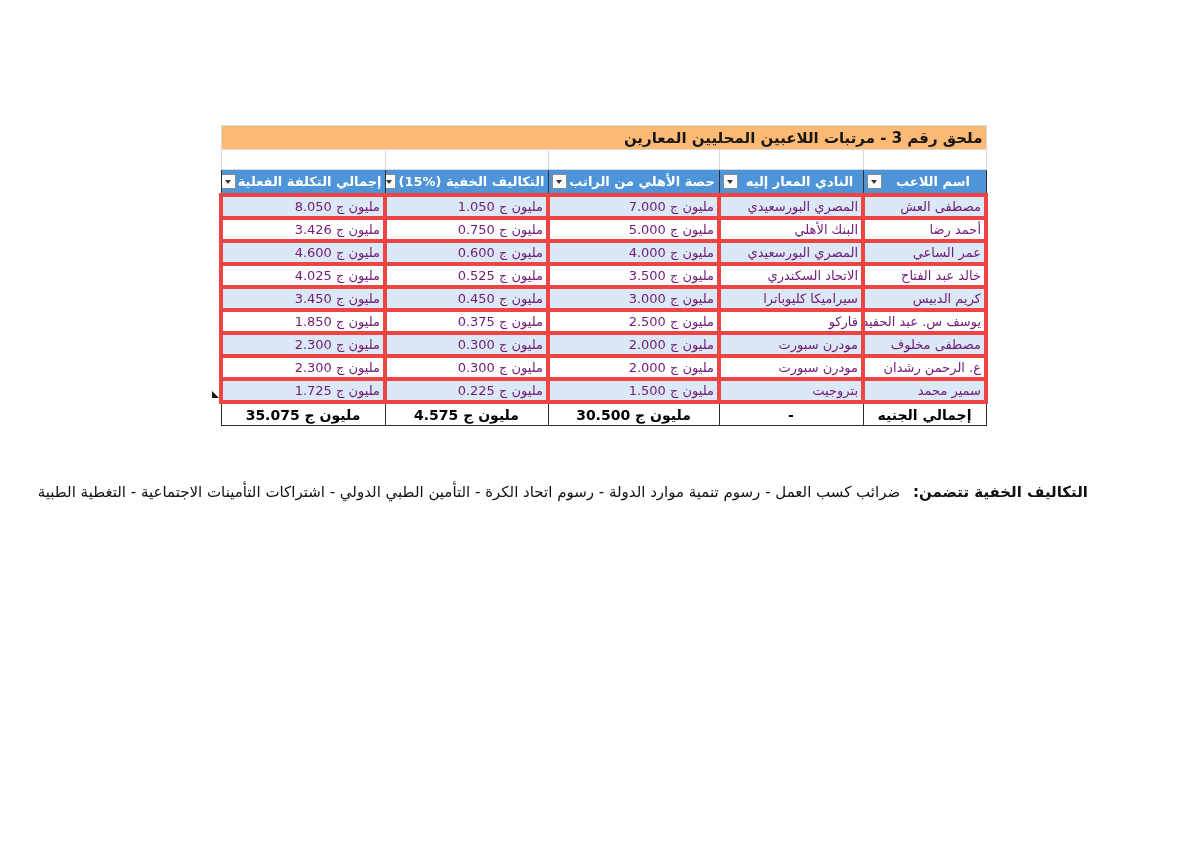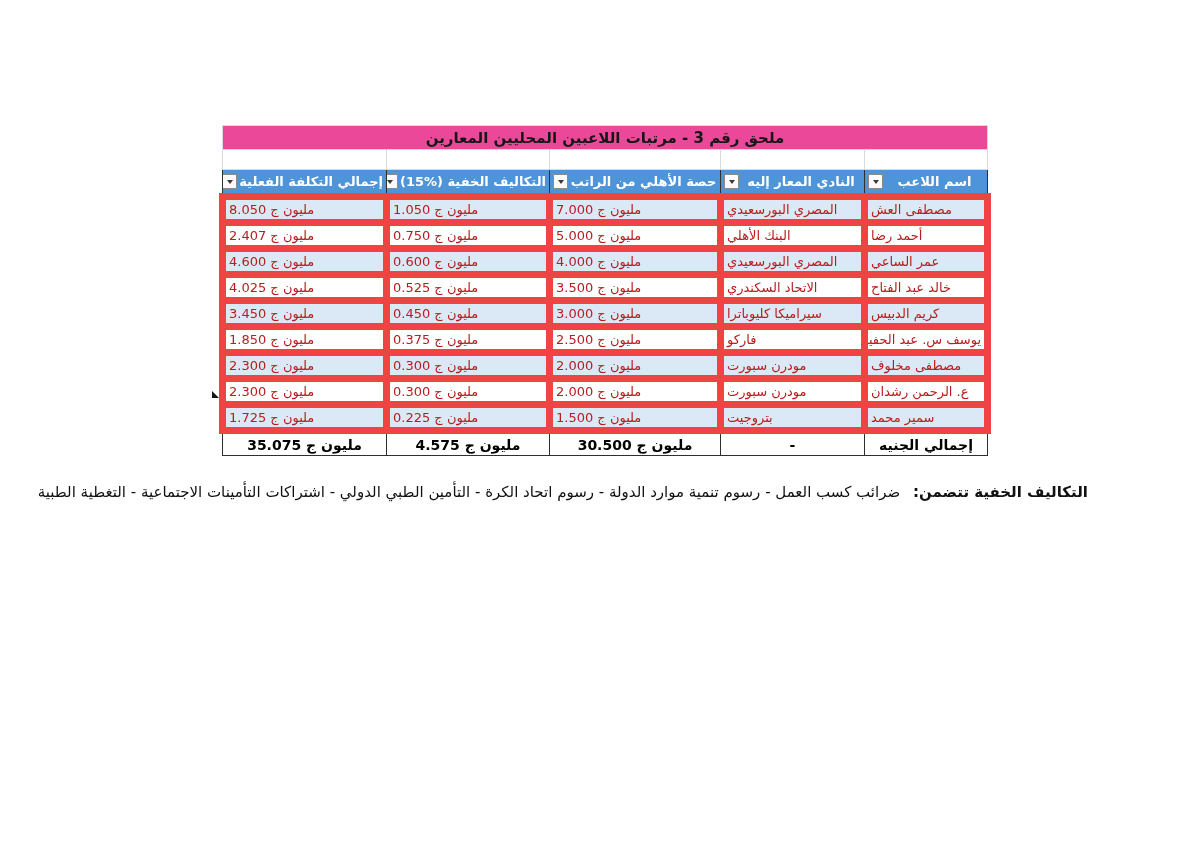--- a/index.html
+++ b/index.html
@@ -10,22 +10,22 @@
   }
   
   .xl-table{
     position:absolute;left:219px;top:125px;width:765px;
     border-collapse:collapse;table-layout:fixed;
     direction:rtl;
   }
   .xl-table td,.xl-table th{padding:0 3px;overflow:hidden;white-space:nowrap;}
   
   .title-row td{
-    background:#ec4899;border:1px solid #d9d9d9;
-    height:23px;text-align:center;vertical-align:middle;
+    background:#fdba74;border:1px solid #d9d9d9;
+    height:23px;text-align:right;vertical-align:middle;
     font-size:15px;font-weight:bold;color:#161616;
   }
   
   .spacer-row td{background:#ffffff;border:1px solid #d9d9d9;height:19px;}
   
   .header-row th{
     background:#4d94d8;color:#ffffff;border:1px solid #2f2f2f;
     height:23px;font-size:13px;font-weight:bold;vertical-align:middle;
   }
   .hin{display:flex;align-items:center;gap:2px;}
@@ -35,22 +35,22 @@
     border:1px solid #8a8a8a;border-radius:1px;
     display:flex;align-items:center;justify-content:center;cursor:pointer;
   }
   .arrow{
     width:0;height:0;
     border-left:3px solid transparent;border-right:3px solid transparent;
     border-top:4px solid #3a3a3a;
   }
   
   .data-row td{
-    border:7px solid #ef4444;height:19px;background:#ffffff;
-    font-size:13px;color:#b91c1c;text-align:left;vertical-align:middle;
+    border:4px solid #ef4444;height:19px;background:#ffffff;
+    font-size:13px;color:#701a75;text-align:right;vertical-align:middle;
   }
   .data-row.band td{background:#dbe8f5;}
   
   .total-row td{
     border:1px solid #2f2f2f;height:21px;background:#ffffff;
     font-size:14px;font-weight:bold;color:#000;text-align:center;vertical-align:middle;
   }
   
   .resize-handle{
     position:absolute;left:212px;top:391px;width:0;height:0;
@@ -135,21 +135,21 @@
       <td>المصري البورسعيدي</td>
       <td>مليون ج 7.000</td>
       <td>مليون ج 1.050</td>
       <td>مليون ج 8.050</td>
     </tr>
     <tr class="data-row">
       <td>أحمد رضا</td>
       <td>البنك الأهلي</td>
       <td>مليون ج 5.000</td>
       <td>مليون ج 0.750</td>
-      <td>مليون ج 2.407</td>
+      <td>مليون ج 3.426</td>
     </tr>
     <tr class="data-row band">
       <td>عمر الساعي</td>
       <td>المصري البورسعيدي</td>
       <td>مليون ج 4.000</td>
       <td>مليون ج 0.600</td>
       <td>مليون ج 4.600</td>
     </tr>
     <tr class="data-row">
       <td>خالد عبد الفتاح</td>

